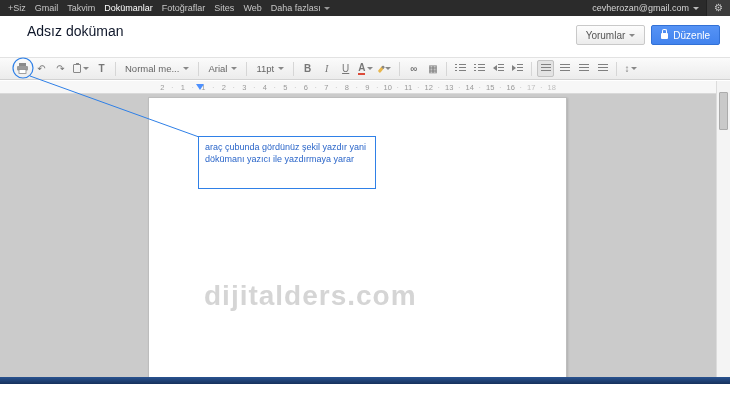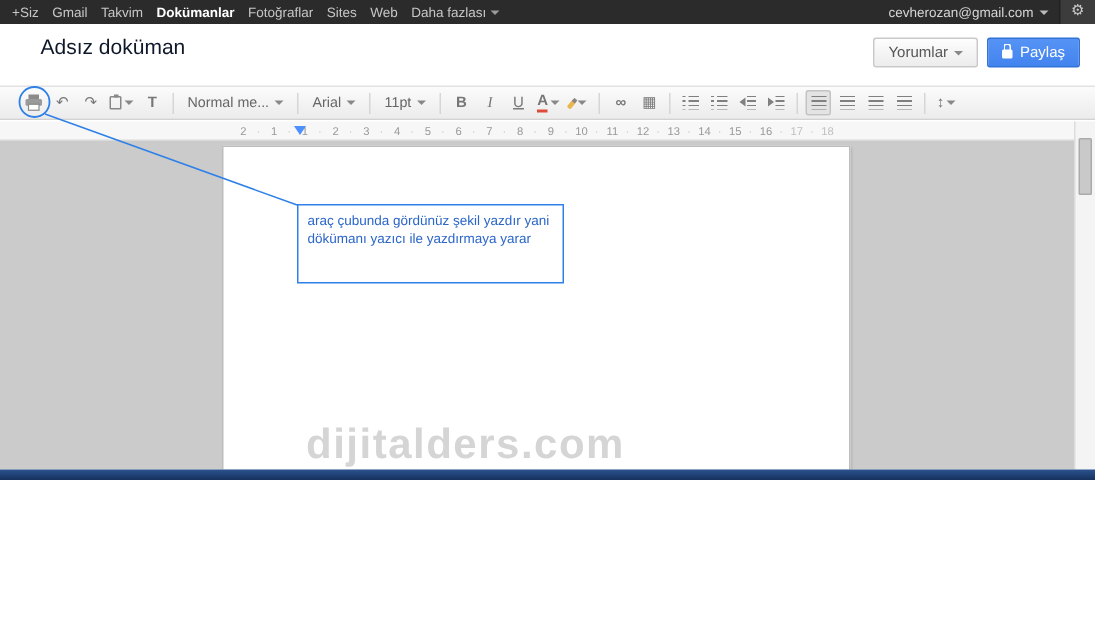--- a/index.html
+++ b/index.html
@@ -1,26 +1,26 @@
 <!DOCTYPE html>
 <html><head>
 <meta charset="utf-8">
 <style>
   * { margin:0; padding:0; box-sizing:border-box; }
   html,body { background:#fff; }
   body { font-family:"Liberation Sans", sans-serif; }
 
-  .screen { position:relative; width:730px; height:320px; background:#fff; overflow:hidden; }
+  .screen { position:relative; width:730px; height:384px; background:#fff; overflow:hidden; }
 
   
   .gbar { position:absolute; top:0; left:0; width:100%; height:16px; background:#2b2b2b;
           display:flex; align-items:center; font-size:9px; color:#c6c6c6; z-index:10; }
   .gbar-left { display:flex; gap:9px; align-items:center; padding-left:8px; }
   .gbar-link { color:#c6c6c6; cursor:pointer; text-decoration:none; white-space:nowrap; }
-  .gbar-link.active { color:#fff; font-weight:bold; }
+  .gbar-link.active { color:#fff; font-weight:normal; }
   .gbar-link.has-arrow::after { content:""; display:inline-block; margin-left:3px; vertical-align:1px;
           border-left:3px solid transparent; border-right:3px solid transparent; border-top:3px solid #9a9a9a; }
   .gbar-right { margin-left:auto; display:flex; align-items:center; gap:7px; height:100%; }
   .gbar-account { display:flex; align-items:center; gap:4px; color:#d5d5d5; cursor:pointer; }
   .gear-btn { width:24px; height:16px; background:#3c3c3c; border:none; border-left:1px solid #222;
           color:#c9c9c9; font-size:10px; line-height:16px; text-align:center; cursor:pointer; }
 
   
   .header { position:absolute; top:16px; left:0; width:100%; height:41px; background:#fff; }
   .title { position:absolute; left:27px; top:7px; font-size:14px; font-weight:normal; color:#0f172a; }
@@ -133,21 +133,21 @@
 
   <div class="header">
     <h1 class="title">Adsız doküman</h1>
     <div class="actions">
       <button class="btn">
         <span>Yorumlar</span>
         <span class="caret-down"></span>
       </button>
       <button class="btn primary">
         <span class="lock"></span>
-        <span>Paylaş</span>
+        <span>Düzenle</span>
       </button>
     </div>
   </div>
 
   <div class="toolbar">
     <button class="tb">
       <svg width="13" height="13" viewBox="0 0 13 13">
         <rect x="3" y="1" width="7" height="3" fill="#8a8a8a"></rect>
         <rect x="1" y="4" width="11" height="4.5" rx="1" fill="#9a9a9a"></rect>
         <rect x="3" y="7.5" width="7" height="4" fill="#ffffff" stroke="#8a8a8a" stroke-width="0.8"></rect>

